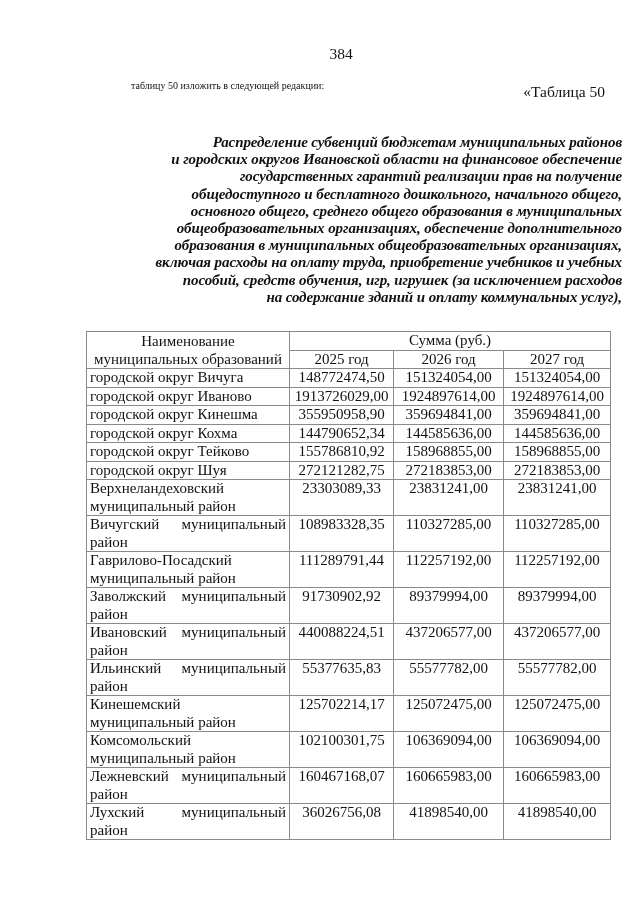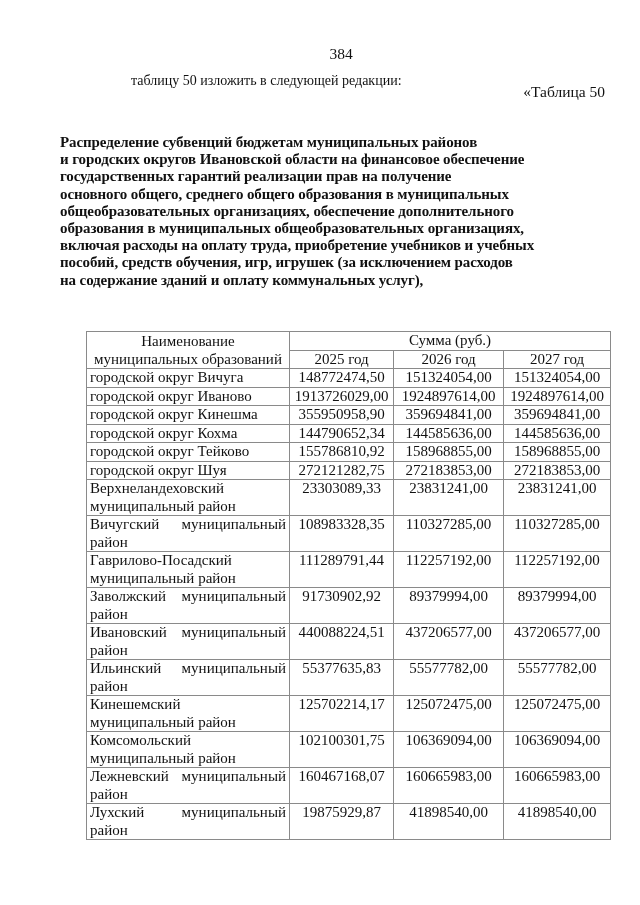--- a/index.html
+++ b/index.html
@@ -6,31 +6,31 @@
     body {
       width: 640px; height: 905px; position: relative; overflow: hidden;
       font-family: "Liberation Serif", "DejaVu Serif", serif;
       color: #111111;
     }
     .page-number {
       position: absolute; top: 45px; left: 0; width: 682px;
       text-align: center; font-size: 15.5px;
     }
     .intro {
-      position: absolute; top: 73px; left: 131px;
-      font-size: 14px; white-space: nowrap;
+      position: absolute; top: 80px; left: 131px;
+      font-size: 10px; white-space: nowrap;
     }
     .table-label {
       position: absolute; top: 83px; right: 35px;
       font-size: 15.5px; white-space: nowrap;
     }
     .title {
       position: absolute; top: 134px; left: 60px; width: 562px;
-      text-align: left; font-weight: bold; font-size: 15px;
-      line-height: 17.2px; letter-spacing: -0.1px;
+      text-align: right; font-weight: bold; font-size: 15px;
+      line-height: 17.2px; letter-spacing: -0.1px; font-style: italic;
     }
     .title div { white-space: nowrap; }
     table.data {
       position: absolute; top: 331px; left: 86px;
       border-collapse: collapse; table-layout: fixed;
       width: 524px; font-size: 15px;
     }
     table.data td, table.data th {
       border: 1px solid #8a8a8a; padding: 0 3px;
       font-weight: normal; vertical-align: top;
@@ -51,20 +51,21 @@
 <body>
 
 <div class="page-number">384</div>
 <div class="intro">таблицу 50 изложить в следующей редакции:</div>
 <div class="table-label">«Таблица 50</div>
 
 <div class="title">
   <div>Распределение субвенций бюджетам муниципальных районов</div>
   <div>и городских округов Ивановской области на финансовое обеспечение</div>
   <div>государственных гарантий реализации прав на получение</div>
+  <div>общедоступного и бесплатного дошкольного, начального общего,</div>
   <div>основного общего, среднего общего образования в муниципальных</div>
   <div>общеобразовательных организациях, обеспечение дополнительного</div>
   <div>образования в муниципальных общеобразовательных организациях,</div>
   <div>включая расходы на оплату труда, приобретение учебников и учебных</div>
   <div>пособий, средств обучения, игр, игрушек (за исключением расходов</div>
   <div>на содержание зданий и оплату коммунальных услуг),</div>
 </div>
 
 <table class="data">
   <colgroup>
@@ -170,18 +171,18 @@
         <td class="num">106369094,00</td>
       </tr>
       <tr class="double">
         <td class="name">Лежневский муниципальный район</td>
         <td class="num">160467168,07</td>
         <td class="num">160665983,00</td>
         <td class="num">160665983,00</td>
       </tr>
       <tr class="double">
         <td class="name">Лухский муниципальный район</td>
-        <td class="num">19875929,87</td>
+        <td class="num">36026756,08</td>
         <td class="num">41898540,00</td>
         <td class="num">41898540,00</td>
       </tr>
     </tbody>
 </table>
 
 </body></html>

